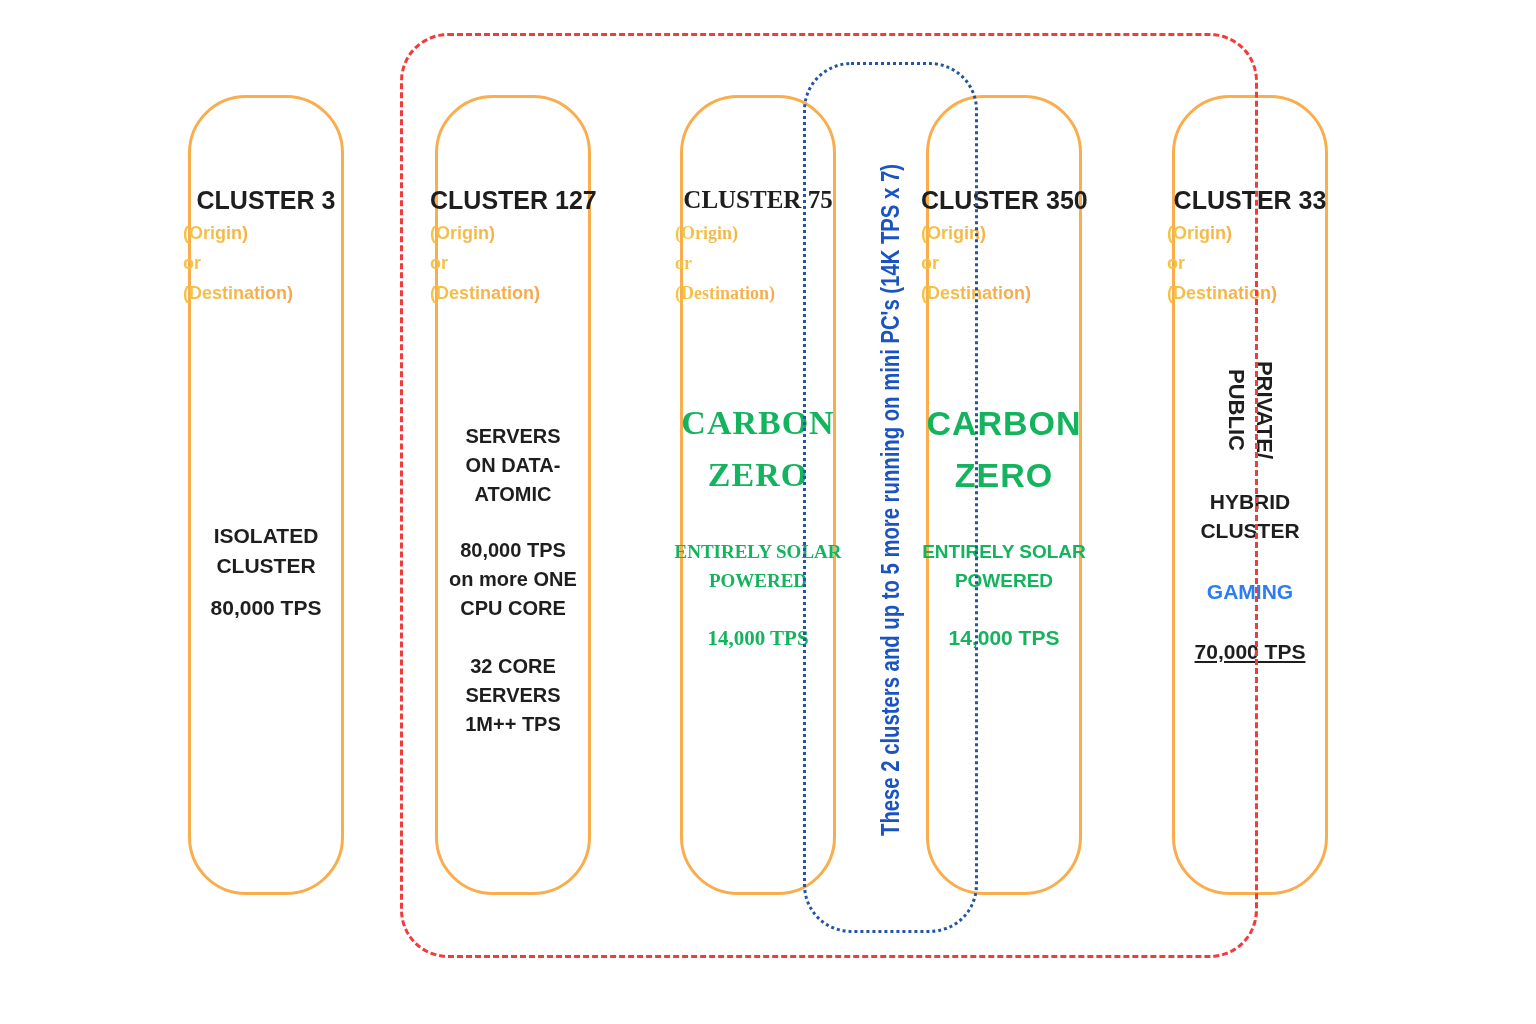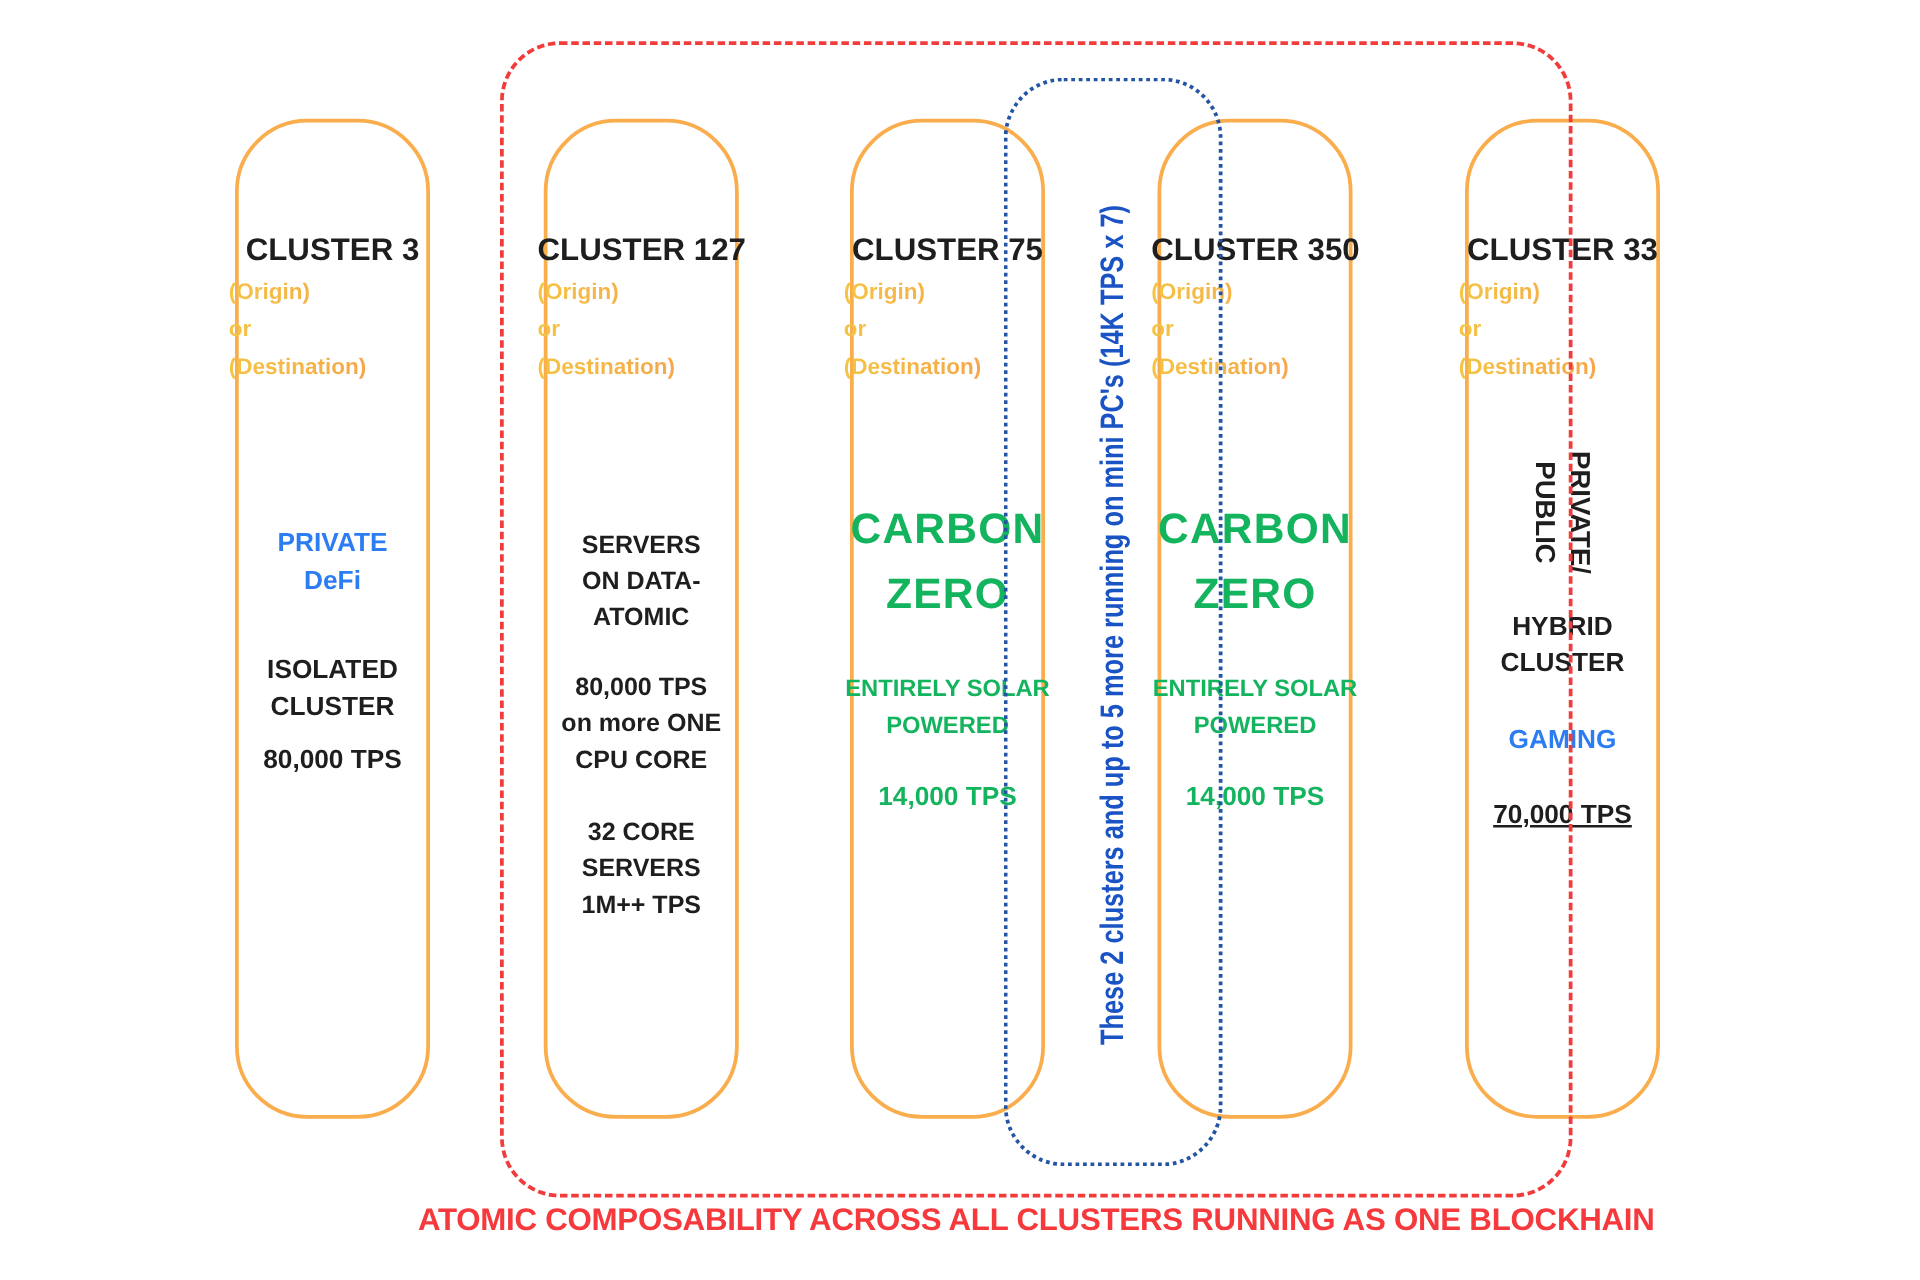--- a/index.html
+++ b/index.html
@@ -9,21 +9,21 @@
   }
 
   
   .cluster {
     position:absolute; top:95px; width:156px; height:800px;
     border:3px solid #FAAD4D; border-radius:58px; background:#ffffff;
     box-sizing:border-box; z-index:1;
   }
   .c0 { left:188px; }
   .c1 { left:435px; }
-  .c2 { left:680px; }
+  .c2 { left:680px;font-family:Liberation Serif, serif; }
   .c3 { left:926px; }
   .c4 { left:1172px; }
 
   .title {
     position:absolute; top:88px; left:-8px; right:-8px; text-align:center;
     font-size:25px; line-height:28px; color:#1E1E1E; white-space:nowrap;
   }
   .hdr {
     position:absolute; top:120px; left:-8px; right:-8px; text-align:left;
     font-size:18px; line-height:30px;
@@ -91,24 +91,20 @@
   <div class="red-box"></div>
 
   <div class="blue-box"></div>
 
   <div class="cluster c0">
     <div class="title">CLUSTER 3</div>
     <div class="hdr">
       <div>(Origin)</div>
       <div>or</div>
       <div>(Destination)</div>
-    </div>
-    <div class="blk b-tag blue">
-      <div>PRIVATE</div>
-      <div>DeFi</div>
     </div>
     <div class="blk b-desc black">
       <div>ISOLATED</div>
       <div>CLUSTER</div>
     </div>
     <div class="blk b-tps0 black">80,000 TPS</div>
   </div>
 
   <div class="cluster c1">
     <div class="title">CLUSTER 127</div>
@@ -184,15 +180,14 @@
     <div class="blk b-desc33 black">
       <div>HYBRID</div>
       <div>CLUSTER</div>
     </div>
     <div class="blk b-tag33 blue">GAMING</div>
     <div class="blk b-tps33 black">70,000 TPS</div>
   </div>
 
   <div class="vnote">These 2 clusters and up to 5 more running on mini PC's (14K TPS x 7)</div>
 
-  <div class="atomic">ATOMIC COMPOSABILITY ACROSS ALL CLUSTERS RUNNING AS ONE BLOCKHAIN</div>
 
 </div>
 
 </body></html>

